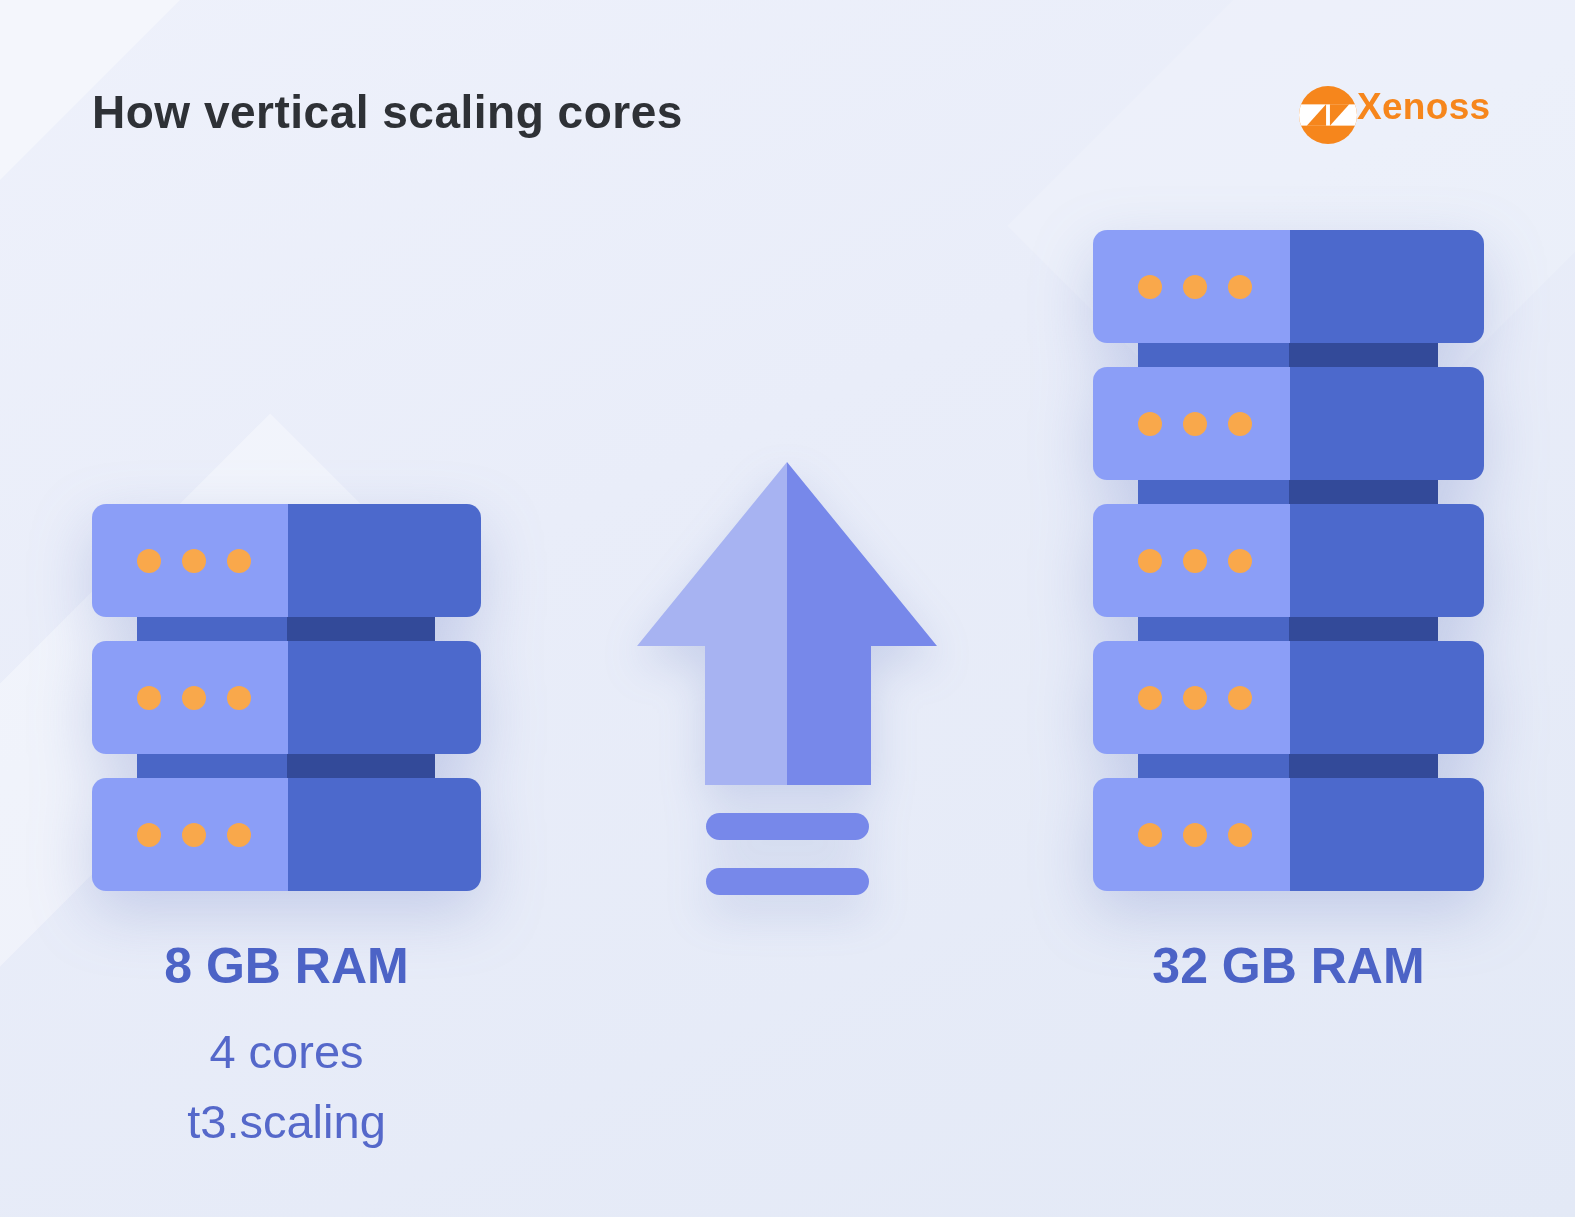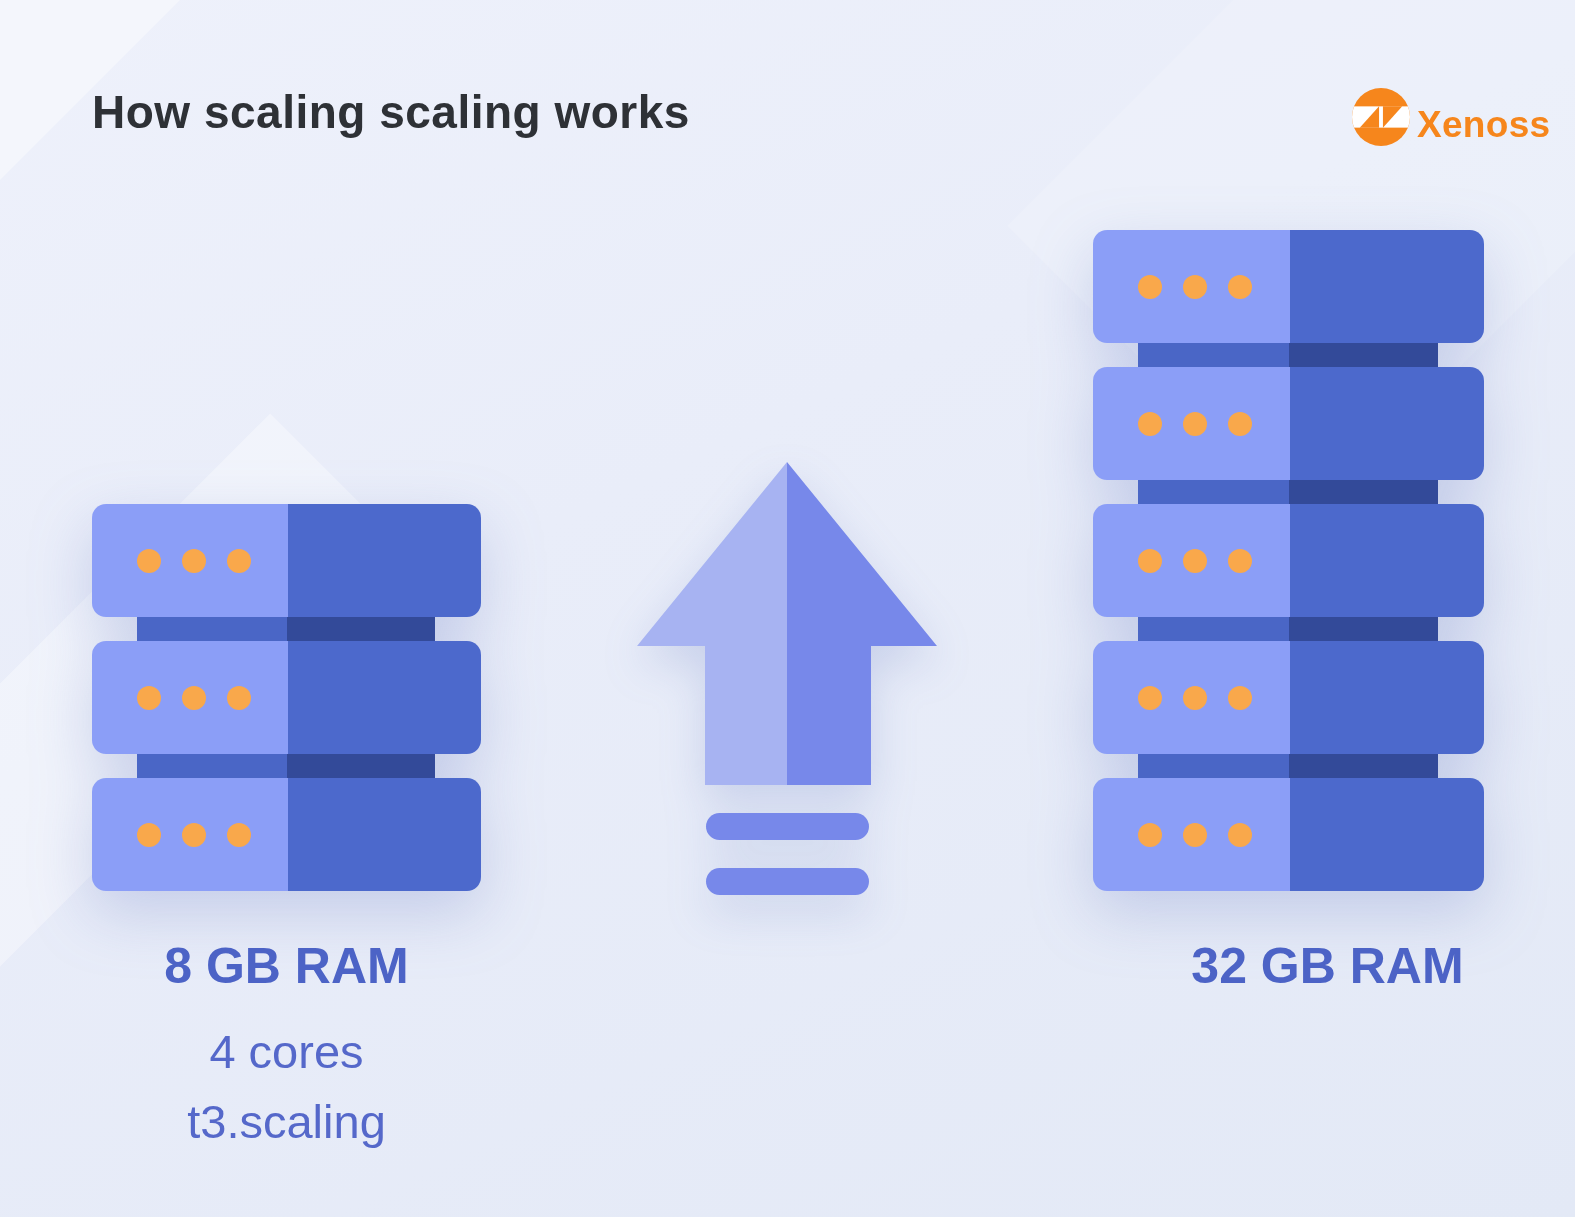--- a/index.html
+++ b/index.html
@@ -47,25 +47,24 @@
     margin: 0;
     font-size: 46px;
     line-height: 52px;
     font-weight: 800;
     letter-spacing: 0.5px;
     color: var(--title-color, #2e3136);
   }
 
   .logo {
     position: absolute;
-    left: 1352px; top: 86px;
+    left: 1299px; top: 86px;
     height: 60px;
     display: flex;
-    align-items: flex-end;
-    gap: 7px;
+    align-items: flex-start;
   }
   .logo-text {
     font-size: 37px;
     font-weight: 800;
     letter-spacing: 0.3px;
     color: var(--accent-orange, #f6861c);
   }
 
   .stack {
     position: absolute;
@@ -108,21 +107,21 @@
     left: 637px; top: 460px;
     filter: drop-shadow(0 16px 22px rgba(92,112,188,0.22));
   }
 
   .specs {
     position: absolute;
     top: 936px;
     text-align: center;
   }
   .specs-before { left: 92px;  width: 389px; }
-  .specs-after  { left: 1132px; width: 391px; }
+  .specs-after  { left: 1093px; width: 391px; }
   .spec-ram {
     margin: 0 0 28px;
     font-size: 50px;
     line-height: 60px;
     font-weight: 700;
     color: var(--label-blue-bold, #4c63c6);
   }
   .spec-sub {
     margin: 12px 0 14px;
     font-size: 47px;
@@ -133,21 +132,21 @@
 </style>
 </head>
 <body>
 
 <div class="canvas">
 
   <div class="bg-tri-top-left"></div>
   <div class="bg-band"></div>
   <div class="bg-band-2"></div>
 
-  <h1 class="page-title">How scaling scaling works</h1>
+  <h1 class="page-title">How vertical scaling cores</h1>
 
   <div class="logo">
     <svg width="58" height="58" viewBox="0 0 60 60">
       <defs>
         <clipPath id="logoClip">
             <circle cx="30" cy="30" r="30"></circle>
           </clipPath>
       </defs>
       <circle cx="30" cy="30" r="30" fill="#f6861c"></circle>
       <g clip-path="url(#logoClip)">

